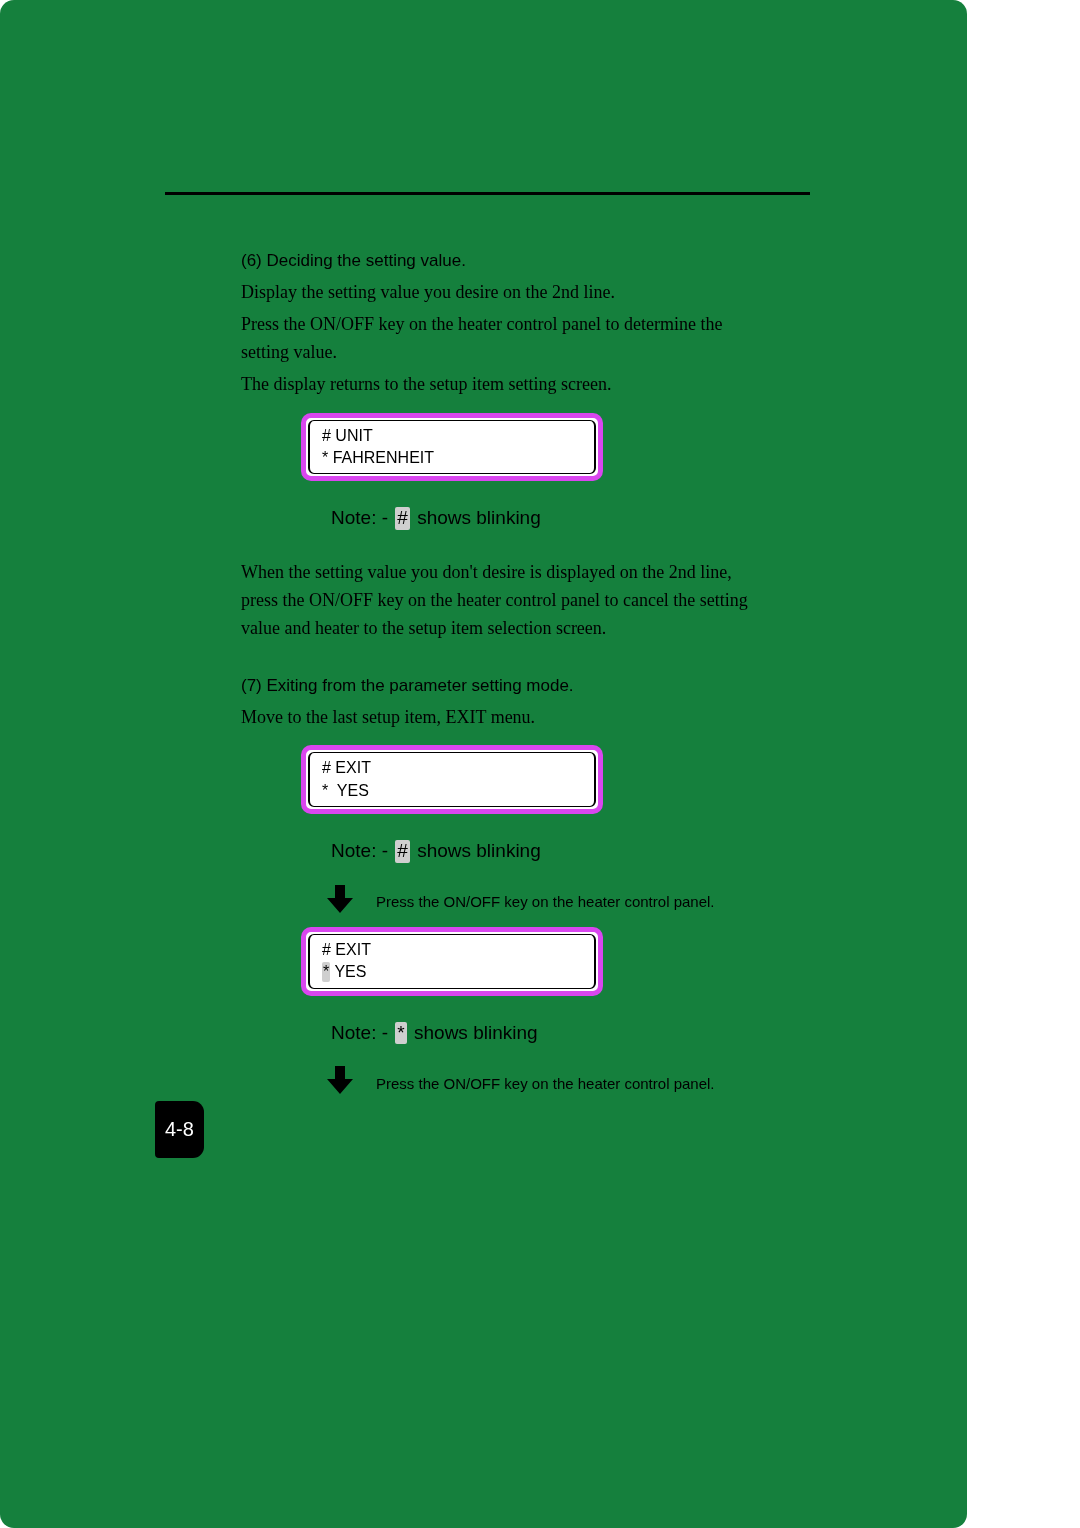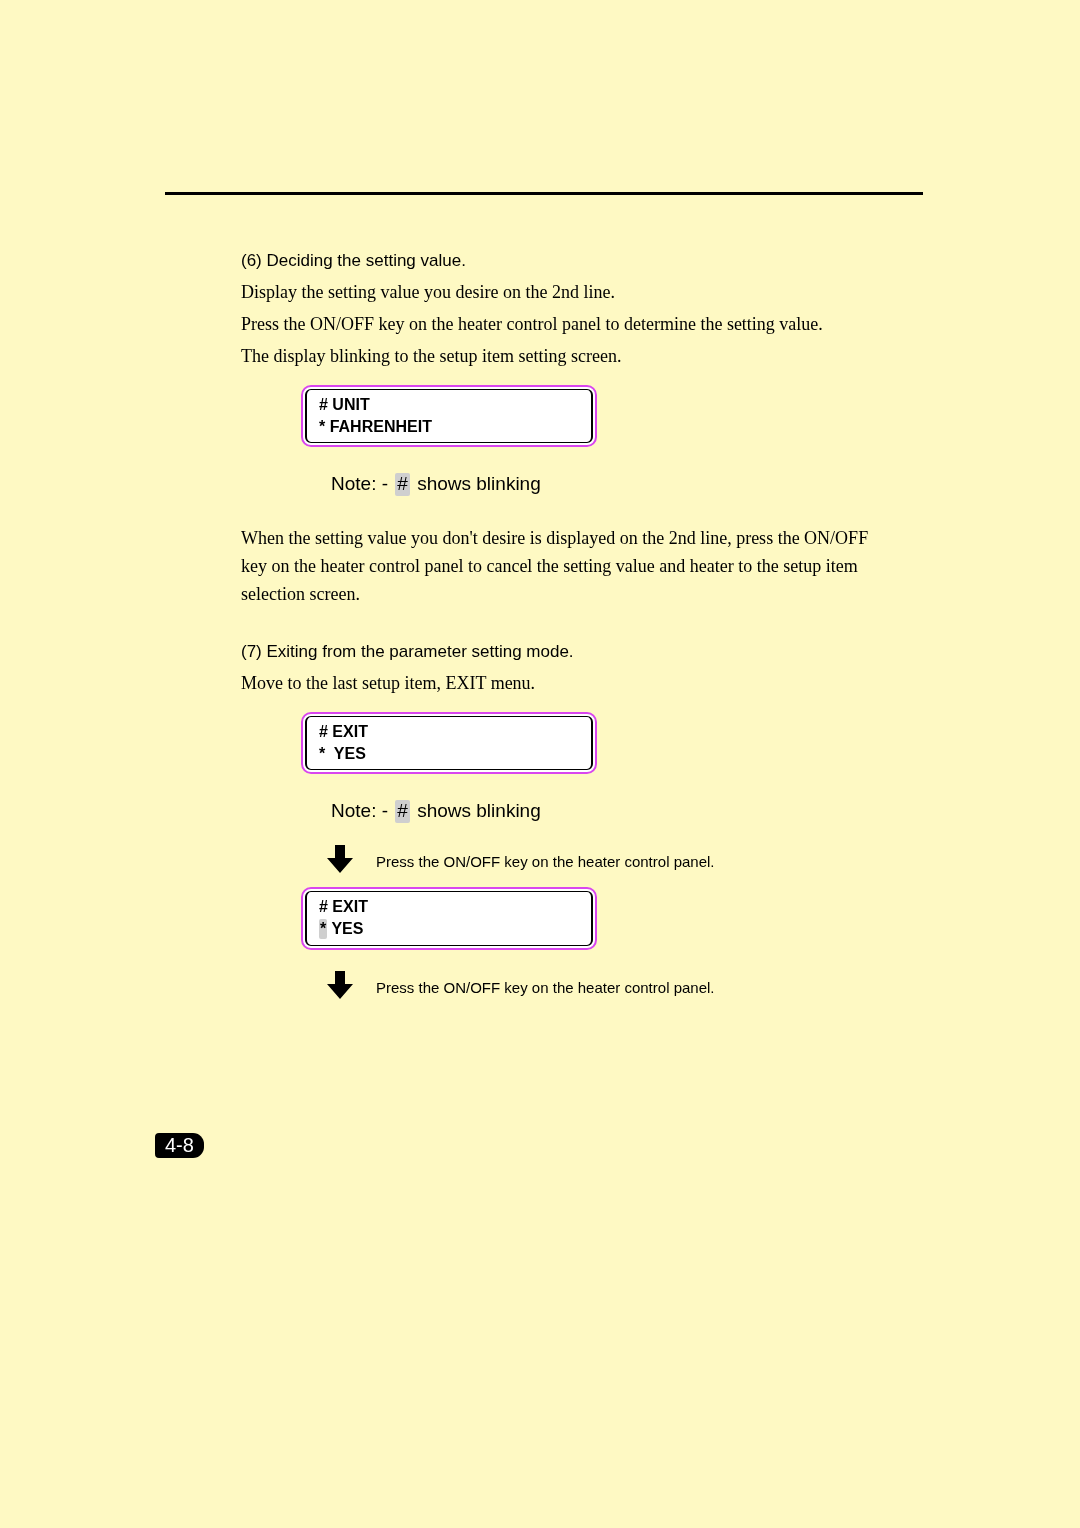--- a/index.html
+++ b/index.html
@@ -4,24 +4,25 @@
 <style>
   html, body {
     margin: 0;
     padding: 0;
     background: #fff;
     color: #000;
     width: 1080px;
   }
   .page {
     position: relative;
-    width: 1080px;
+    width: 967px;
     height: 1528px;
-    background: #fef9c3;
+    background: #15803d;
     box-sizing: border-box;
+    border-radius: 14px;
   }
   .hr {
     position: absolute;
     left: 165px;
     right: 157px;
     top: 192px;
     border-top: 3px solid #000;
   }
   .content {
     position: absolute;
@@ -39,25 +40,24 @@
   .para { margin: 0 0 4px 0; }
 
   
   .lcd-wrap {
     margin-left: 60px;
     margin-top: 14px;
     margin-bottom: 8px;
   }
   .lcd-outer {
     display: inline-block;
-    border: 2px solid #d946ef;
+    border: 5px solid #d946ef;
     border-radius: 10px;
     padding: 2px;
     background: #fff;
-    font-weight: bold;
   }
   .lcd-inner {
     border-left: 2px solid #000;
     border-right: 2px solid #000;
     border-top: 1px solid #000;
     border-bottom: 1px solid #000;
     border-radius: 6px;
     background: #fff;
     min-width: 260px;
     padding: 4px 12px 4px 12px;
@@ -104,41 +104,41 @@
   }
 
   .page-badge {
     position: absolute;
     left: 155px;
     bottom: 370px;
     background: #000;
     color: #fff;
     font-family: "Helvetica Neue", Arial, sans-serif;
     font-size: 20px;
-    padding: 1px 10px;
+    padding: 17px 10px;
     border-top-right-radius: 11px;
     border-bottom-right-radius: 11px;
     border-top-left-radius: 4px;
     border-bottom-left-radius: 4px;
   }
   .gap-lg { height: 28px; }
 </style>
 </head>
 <body>
 
 <div class="page">
   <div class="hr"></div>
 
   <div class="content">
 
     <p class="step-title">(6) Deciding the setting value.</p>
     <div class="indent serif">
       <p class="para">Display the setting value you desire on the 2nd line.</p>
       <p class="para">Press the ON/OFF key on the heater control panel to determine the setting value.</p>
-      <p class="para">The display blinking to the setup item setting screen.</p>
+      <p class="para">The display returns to the setup item setting screen.</p>
     </div>
 
     <div class="lcd-wrap">
       <div class="lcd-outer"><div class="lcd-inner">
         <div class="lcd-line"># UNIT</div>
         <div class="lcd-line">* FAHRENHEIT</div>
       </div></div>
     </div>
 
     <p class="note">
@@ -177,20 +177,23 @@
       <span class="arrow-caption">Press the ON/OFF key on the heater control panel.</span>
     </div>
 
     <div class="lcd-wrap" style="margin-top:4px;">
       <div class="lcd-outer"><div class="lcd-inner">
         <div class="lcd-line"># EXIT</div>
         <div class="lcd-line"><span class="blink-leading">*</span><span> YES</span></div>
       </div></div>
     </div>
 
+    <p class="note">
+      <span>Note:  -  </span><span class="star-pill">*</span><span>  shows blinking</span>
+    </p>
 
     <div class="arrow-row">
       <span>
         <svg width="34" height="34" viewBox="0 0 34 34">
           <path d="M12 3 H22 V16 H30 L17 31 L4 16 H12 Z" fill="#000"></path>
         </svg>
       </span>
       <span class="arrow-caption">Press the ON/OFF key on the heater control panel.</span>
     </div>
 

